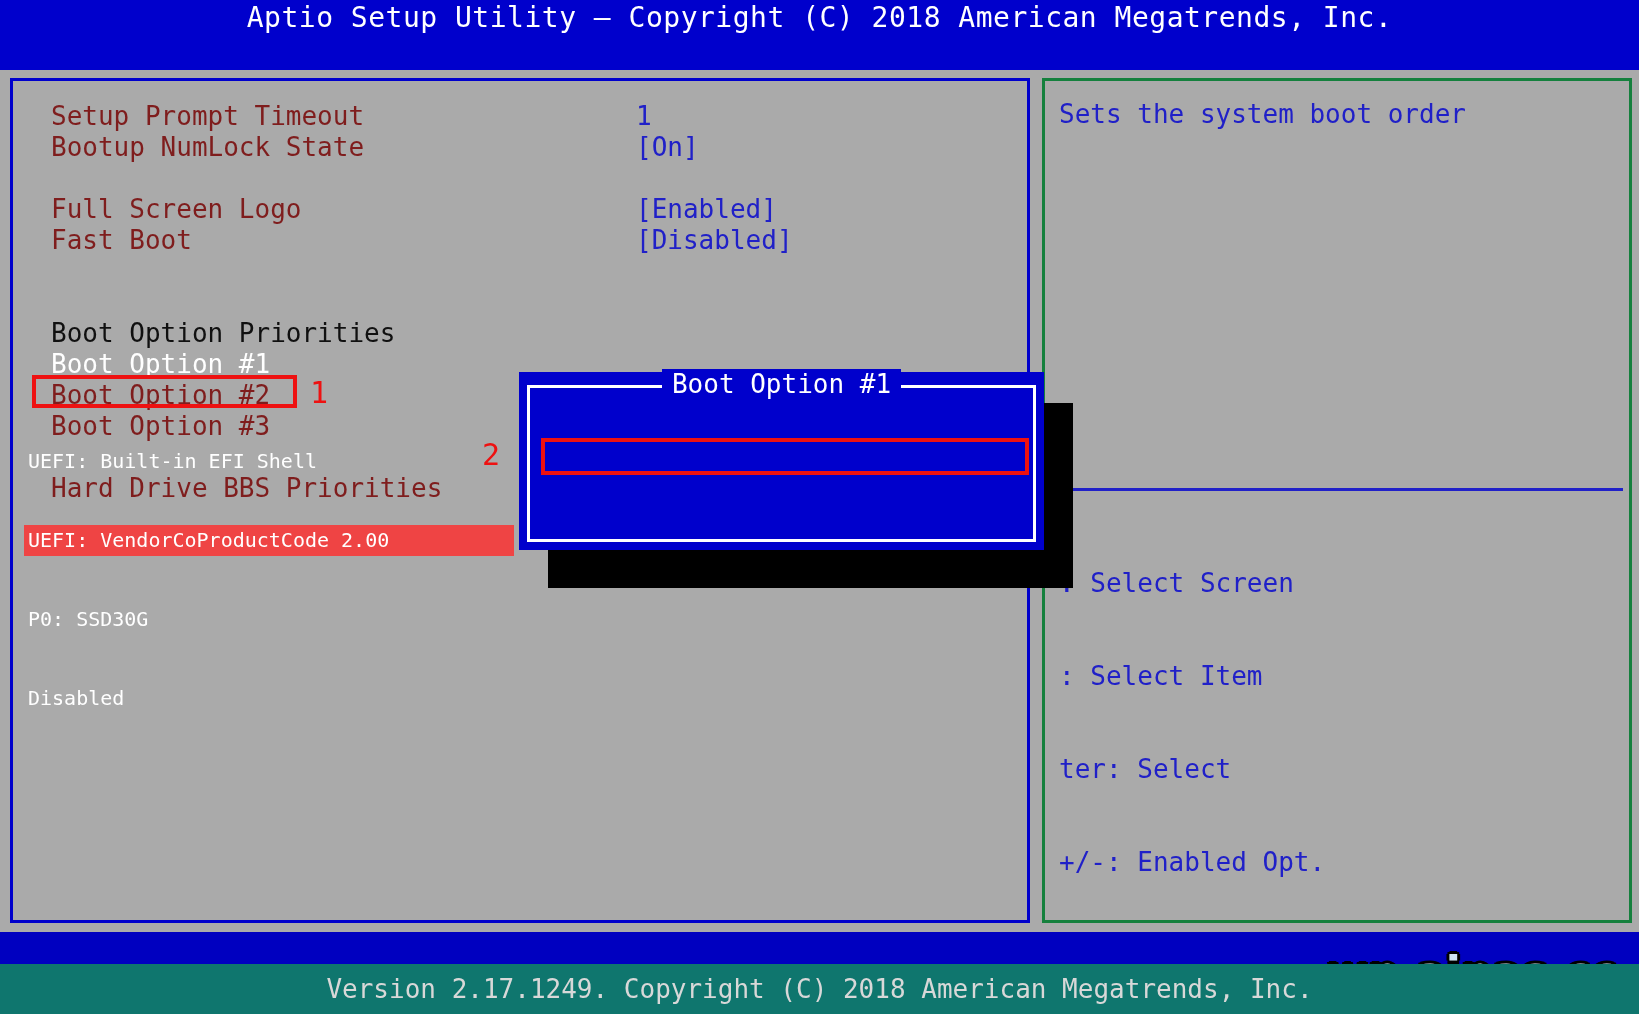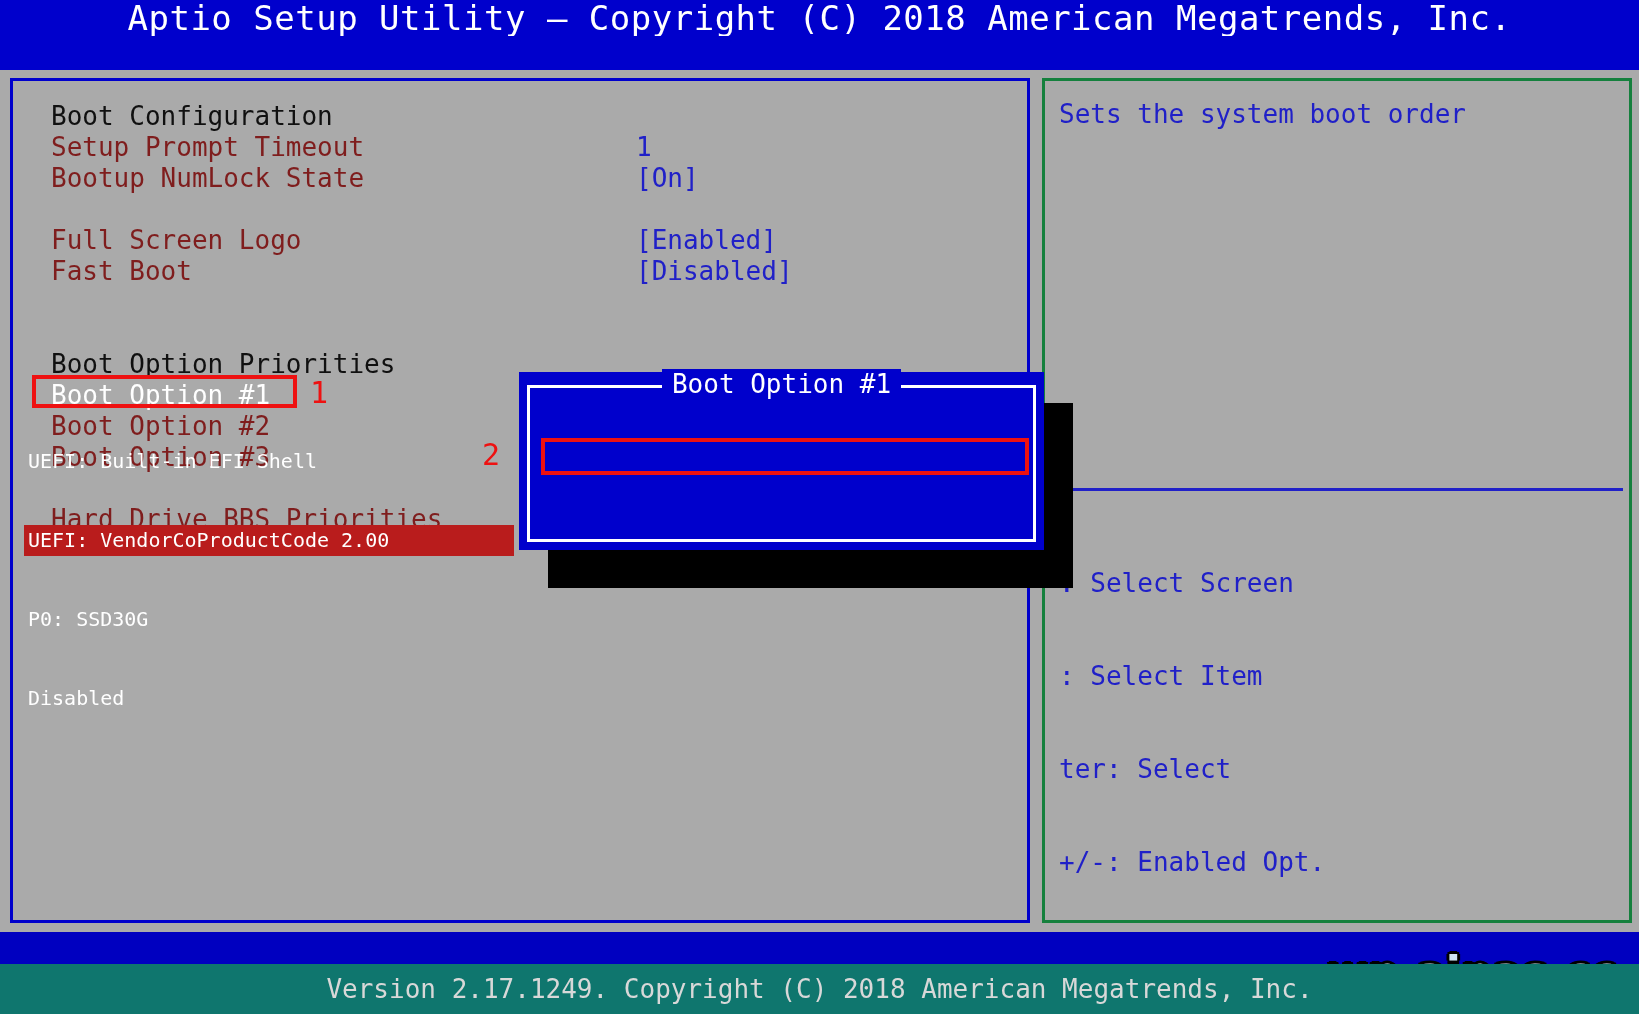--- a/index.html
+++ b/index.html
@@ -18,21 +18,21 @@
     overflow: hidden;
   }
 
   
   .title-bar {
     position: absolute;
     left: 0; top: 0;
     width: 1639px; height: 36px;
     background: #0000cc;
     color: #ffffff;
-    font-size: 34px;
+    font-size: 28px;
     line-height: 36px;
     text-align: center;
     letter-spacing: 0.5px;
     white-space: pre;
   }
   .menu-bar {
     position: absolute;
     left: 0; top: 36px;
     width: 1639px; height: 34px;
     background: #0000cc;
@@ -224,21 +224,21 @@
     font-size: 20px;
     white-space: pre;
   }
   .popup-list .opt {
     height: 31px;
     line-height: 31px;
     color: #ffffff;
     padding-left: 4px;
   }
   .popup-list .opt.sel {
-    background: #b91c1c;
+    background: #ef4444;
     color: #ffffff;
   }
 </style>
 </head>
 <body>
 
 <div id="screen">
 
   <div class="title-bar">Aptio Setup Utility – Copyright (C) 2018 American Megatrends, Inc.</div>
 
@@ -246,23 +246,20 @@
     <div class="menu-inner">
       <span class="menu-item">Main</span><span class="menu-gap"> </span><span class="menu-item">Advanced</span><span class="menu-gap"> </span><span class="menu-item">Chipset</span><span class="menu-gap"> </span><span class="menu-item">Security</span><span class="menu-gap"> </span><span class="menu-item active">Boot</span><span class="menu-gap"> </span><span class="menu-item">Save &amp; Exit</span>
     </div>
   </div>
 
   <div class="body-area"></div>
 
   <div class="frame-left">
     <div class="settings">
 
-      <div class="row header">
-        <span class="lbl">Boot Configuration</span>
-      </div>
 
       <div class="row">
         <span class="lbl">Setup Prompt Timeout</span>
         <span class="val">1</span>
       </div>
 
       <div class="row">
         <span class="lbl">Bootup NumLock State</span>
         <span class="val">[On]</span>
       </div>

